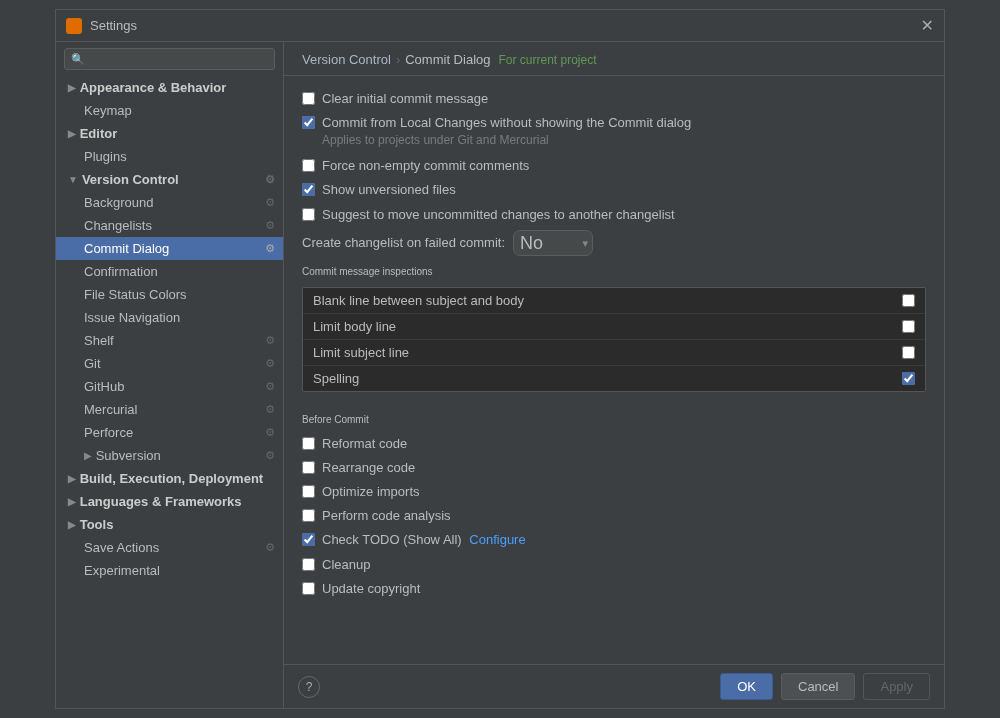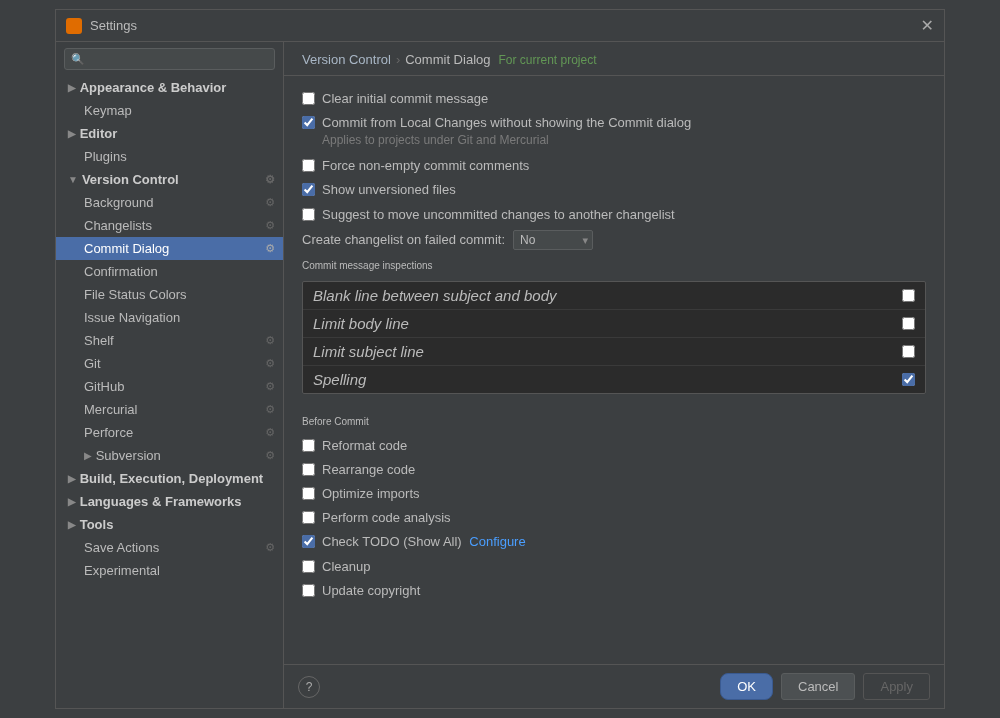--- a/index.html
+++ b/index.html
@@ -223,22 +223,22 @@
     .inline-row label {
       color: #bbbbbb;
       margin-right: 8px;
     }
 
     .inline-select {
       background: #45494a;
       border: 1px solid #5a5d5e;
       color: #bbbbbb;
       padding: 2px 20px 2px 6px;
-      font-size: 12px;
-      border-radius: 2px;
+      font-size: 18px;
+      border-radius: 7px;
       appearance: none;
       -webkit-appearance: none;
       cursor: pointer;
       outline: none;
       min-width: 80px;
       position: relative;
     }
 
     .select-wrapper {
       position: relative;
@@ -271,22 +271,21 @@
       padding: 5px 10px;
       border-bottom: 1px solid #3a3a3a;
     }
 
     .inspections-row:last-child {
       border-bottom: none;
     }
 
     .inspections-row span {
       color: #bbbbbb;
-      font-size: 15px;
-      font-style: italic;
+      font-size: 13px;
     }
 
     .inspections-row input[type="checkbox"] {
       accent-color: #4a6da7;
       cursor: pointer;
     }
 
     
     .before-commit {
       margin-top: 22px;
@@ -339,21 +338,20 @@
       border-radius: 3px;
       font-size: 13px;
       cursor: pointer;
       border: 1px solid transparent;
     }
 
     .btn-primary {
       background: #4a6da7;
       color: #fff;
       border-color: #3a5a90;
-      border-radius: 8px;
     }
 
     .btn-default {
       background: #4c5052;
       color: #bbbbbb;
       border-color: #5a5d5e;
     }
 
     .btn-disabled {
       background: #3c3f41;

